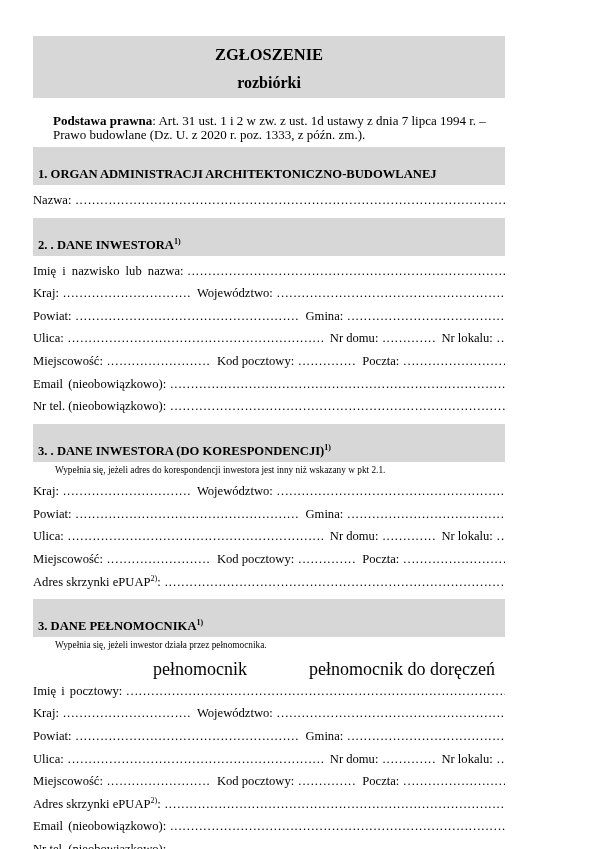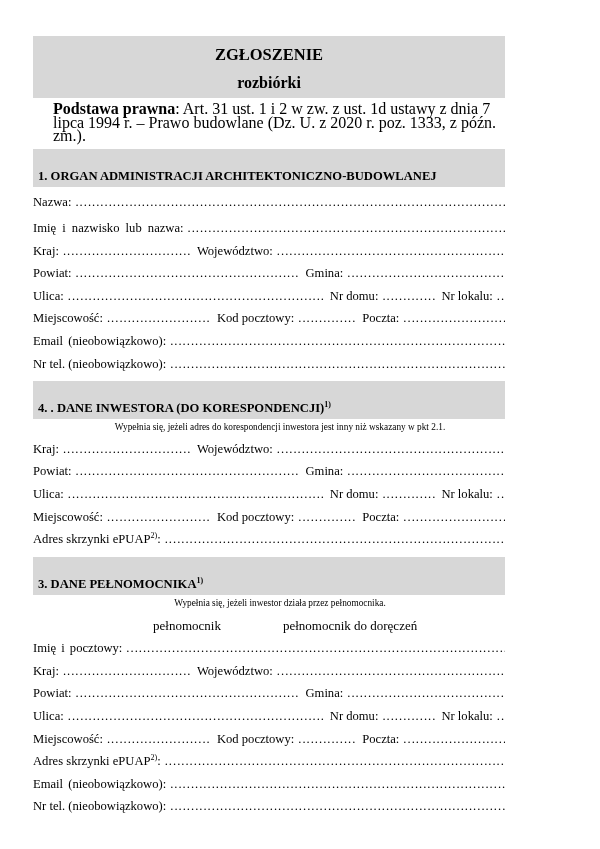--- a/index.html
+++ b/index.html
@@ -13,51 +13,51 @@
     padding: 36px 35px 0 33px;
   }
   .title-box {
     background: var(--bar-bg);
     text-align: center;
     padding: 5px 0 1px 0;
   }
   .t1 { font-size: 16.5px; font-weight: bold; line-height: 28px; }
   .t2 { font-size: 16px; font-weight: bold; line-height: 28px; }
   .legal {
-    font-size: 16px; line-height: 13.5px;
-    margin: 4px 2px 6px 20px;
+    font-size: 13px; line-height: 13.5px;
+    margin: 16px 2px 6px 20px;
   }
   .legal b { font-weight: bold; }
   .bar {
     background: var(--bar-bg);
     font-weight: bold; font-size: 12.6px; line-height: 14px;
     padding: 20px 4px 4px 5px;
     margin-top: 6px;
   }
   sup { font-size: 8px; line-height: 0; vertical-align: super; }
-  .note { font-size: 9.3px; line-height: 11.5px; margin: 3px 0 0 22px; text-align: center; }
+  .note { font-size: 9.3px; line-height: 11.5px; margin: 3px 0 0 22px; }
   .rows { margin-top: 4px; }
   .row {
     display: flex; align-items: flex-end;
     height: 22.6px; line-height: 22.6px;
     font-size: 12.6px; white-space: nowrap; font-family: Liberation Serif, serif;
   }
   .lbl { flex: 0 0 auto; padding-right: 4px; }
   .dots { flex: 0 0 auto; overflow: hidden; letter-spacing: 1px; }
   .dots.grow { flex: 1 1 0; }
   .dots + .lbl { padding-left: 6px; }
   .w128 { width: 128px; }
   .w224 { width: 224px; }
   .w256 { width: 256px; }
   .w53  { width: 53px; }
   .w104 { width: 104px; }
   .w58  { width: 58px; }
   .ws3 { word-spacing: 3px; }
   .ws2 { word-spacing: 2px; }
-  .cols { display: flex; font-size: 13px; line-height: 14px; margin: 10px 0 4px 0; font-family: Liberation Serif, serif; }
+  .cols { display: flex; font-size: 18px; line-height: 14px; margin: 10px 0 4px 0; font-family: Liberation Serif, serif; }
   .c1 { margin-left: 120px; }
   .c2 { margin-left: 62px; }
 </style>
 </head>
 <body>
 
 <div class="page">
 
   <div class="title-box">
     <div class="t1">ZGŁOSZENIE</div>
@@ -69,20 +69,23 @@
   <div class="bar">
     <span>1. ORGAN ADMINISTRACJI ARCHITEKTONICZNO-BUDOWLANEJ</span>
   </div>
   <div class="rows">
     <div class="row">
       <span class="lbl">Nazwa:</span>
       <span class="dots grow">................................................................................................................................................................................................................................................................................................................................................................................................................</span>
     </div>
   </div>
 
+  <div class="bar">
+    <span>2. . DANE INWESTORA</span><sup>1)</sup>
+  </div>
   <div class="rows">
     <div class="row">
       <span class="lbl ws3">Imię i nazwisko lub nazwa:</span>
       <span class="dots grow">................................................................................................................................................................................................................................................................................................................................................................................................................</span>
     </div>
     <div class="row">
       <span class="lbl">Kraj:</span>
       <span class="dots w128">................................................................................................................................................................................................................................................................................................................................................................................................................</span>
       <span class="lbl">Województwo:</span>
       <span class="dots grow">................................................................................................................................................................................................................................................................................................................................................................................................................</span>
@@ -113,21 +116,21 @@
       <span class="lbl ws2">Email  (nieobowiązkowo):</span>
       <span class="dots grow">................................................................................................................................................................................................................................................................................................................................................................................................................</span>
     </div>
     <div class="row">
       <span class="lbl">Nr tel. (nieobowiązkowo):</span>
       <span class="dots grow">................................................................................................................................................................................................................................................................................................................................................................................................................</span>
     </div>
   </div>
 
   <div class="bar">
-    <span>4. . DANE INWESTORA (DO KORESPONDENCJI)</span><sup>1)</sup>
+    <span>3. . DANE INWESTORA (DO KORESPONDENCJI)</span><sup>1)</sup>
   </div>
   <p class="note">Wypełnia się, jeżeli adres do korespondencji inwestora jest inny niż wskazany w pkt 2.1.</p>
   <div class="rows">
     <div class="row">
       <span class="lbl">Kraj:</span>
       <span class="dots w128">................................................................................................................................................................................................................................................................................................................................................................................................................</span>
       <span class="lbl">Województwo:</span>
       <span class="dots grow">................................................................................................................................................................................................................................................................................................................................................................................................................</span>
     </div>
     <div class="row">

